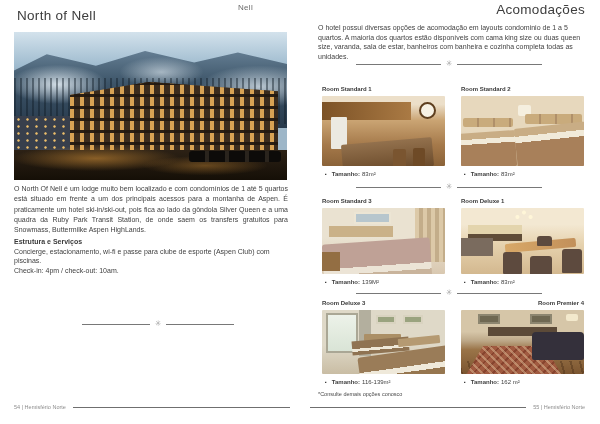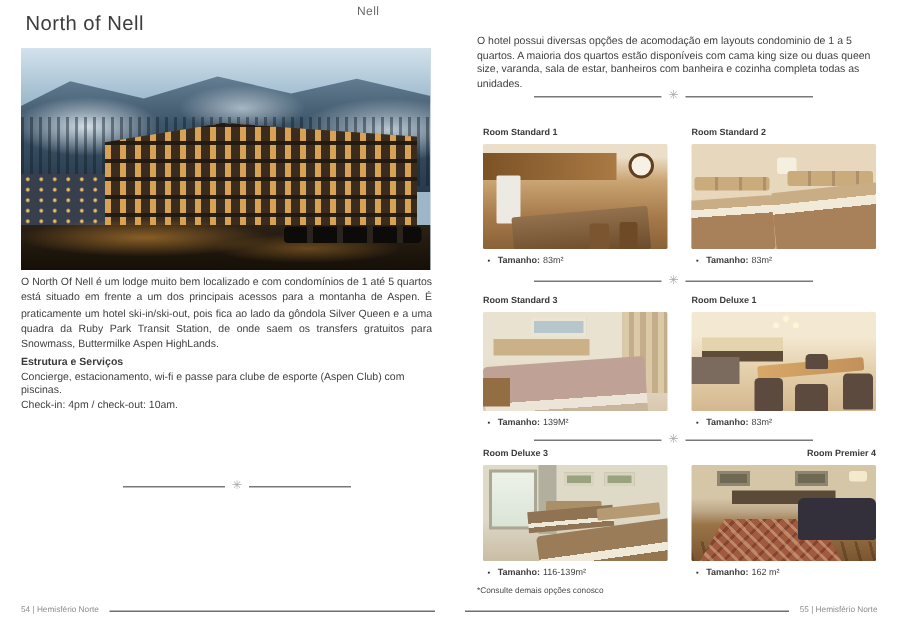--- a/index.html
+++ b/index.html
@@ -181,20 +181,21 @@
     <span class="line"></span>
     <span class="flake">✳</span>
     <span class="line"></span>
   </div>
 
   <div class="abs pagefoot foot-left">
     <span>54 | Hemisfério Norte</span>
     <span class="fline"></span>
   </div>
 
+  <div class="abs page-title-right">Acomodações</div>
   <div class="abs body-text intro">O hotel possui diversas opções de acomodação em layouts condominio de 1 a 5 quartos. A maioria dos quartos estão disponíveis com cama king size ou duas queen size, varanda, sala de estar, banheiros com banheira e cozinha completa todas as unidades.</div>
 
   <div class="abs divider div-r0">
     <span class="line"></span>
     <span class="flake">✳</span>
     <span class="line"></span>
   </div>
 
   <div class="room-card colA row1">
     <div class="room-title">Room Standard 1</div>

